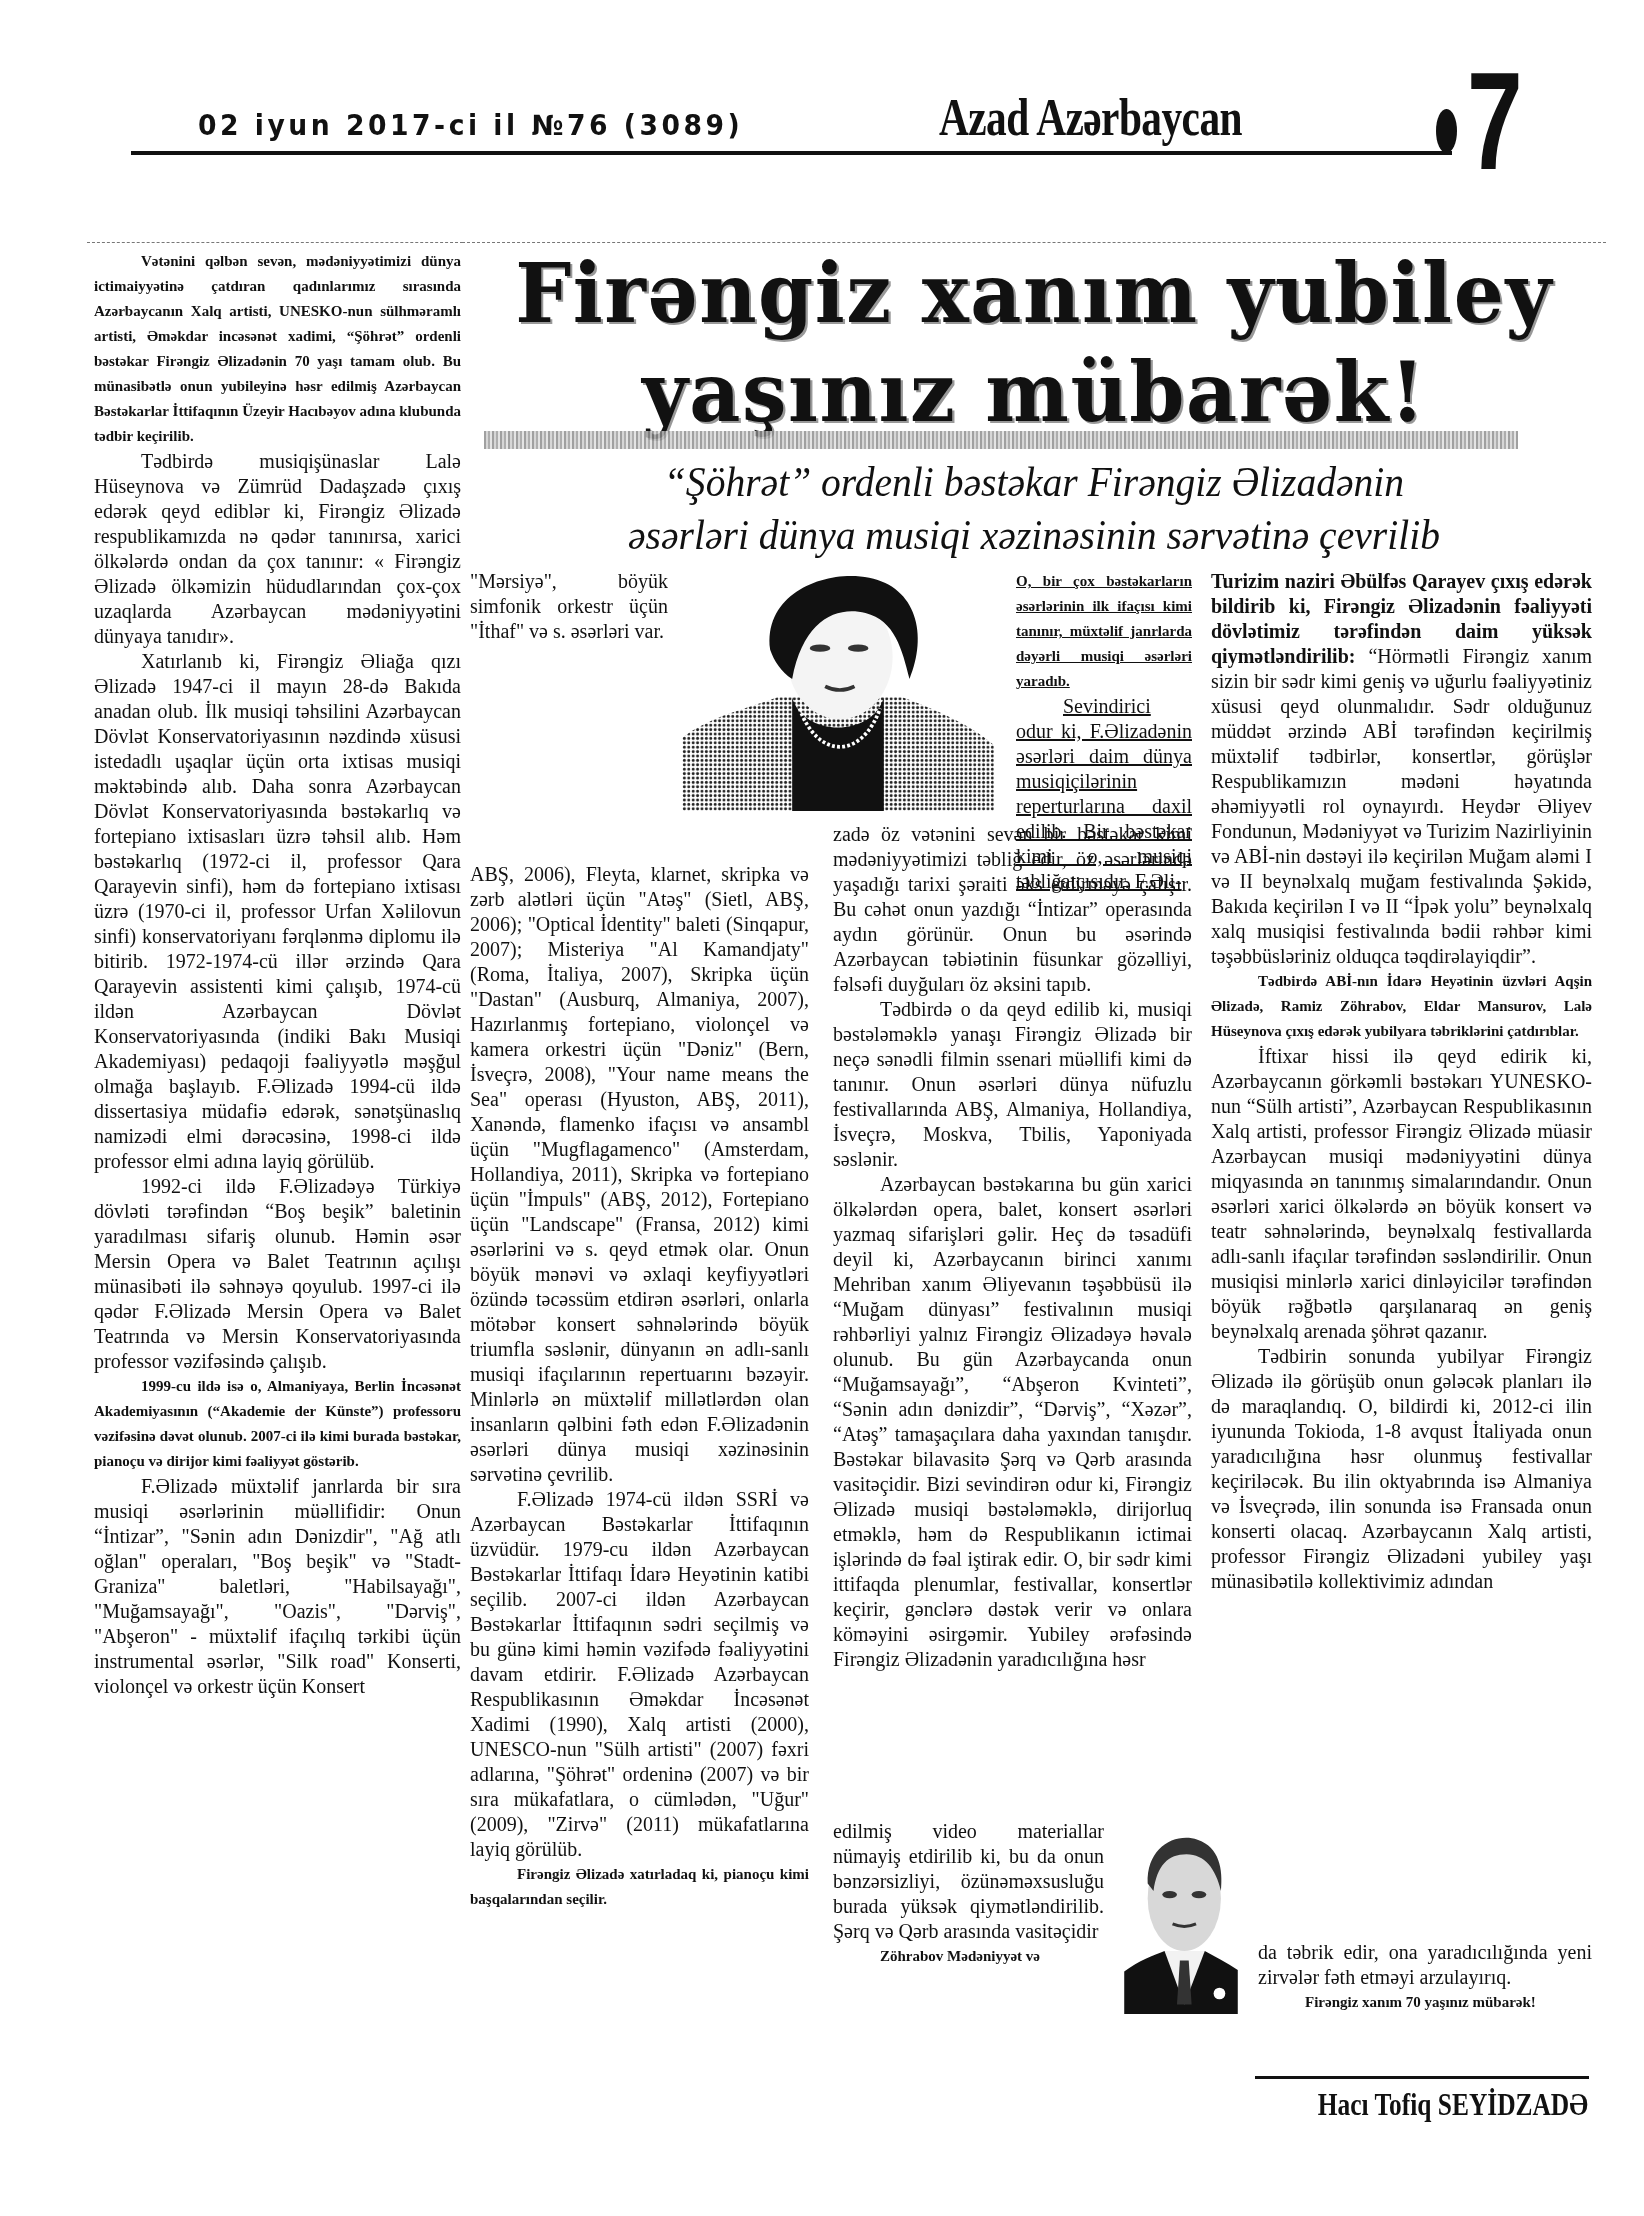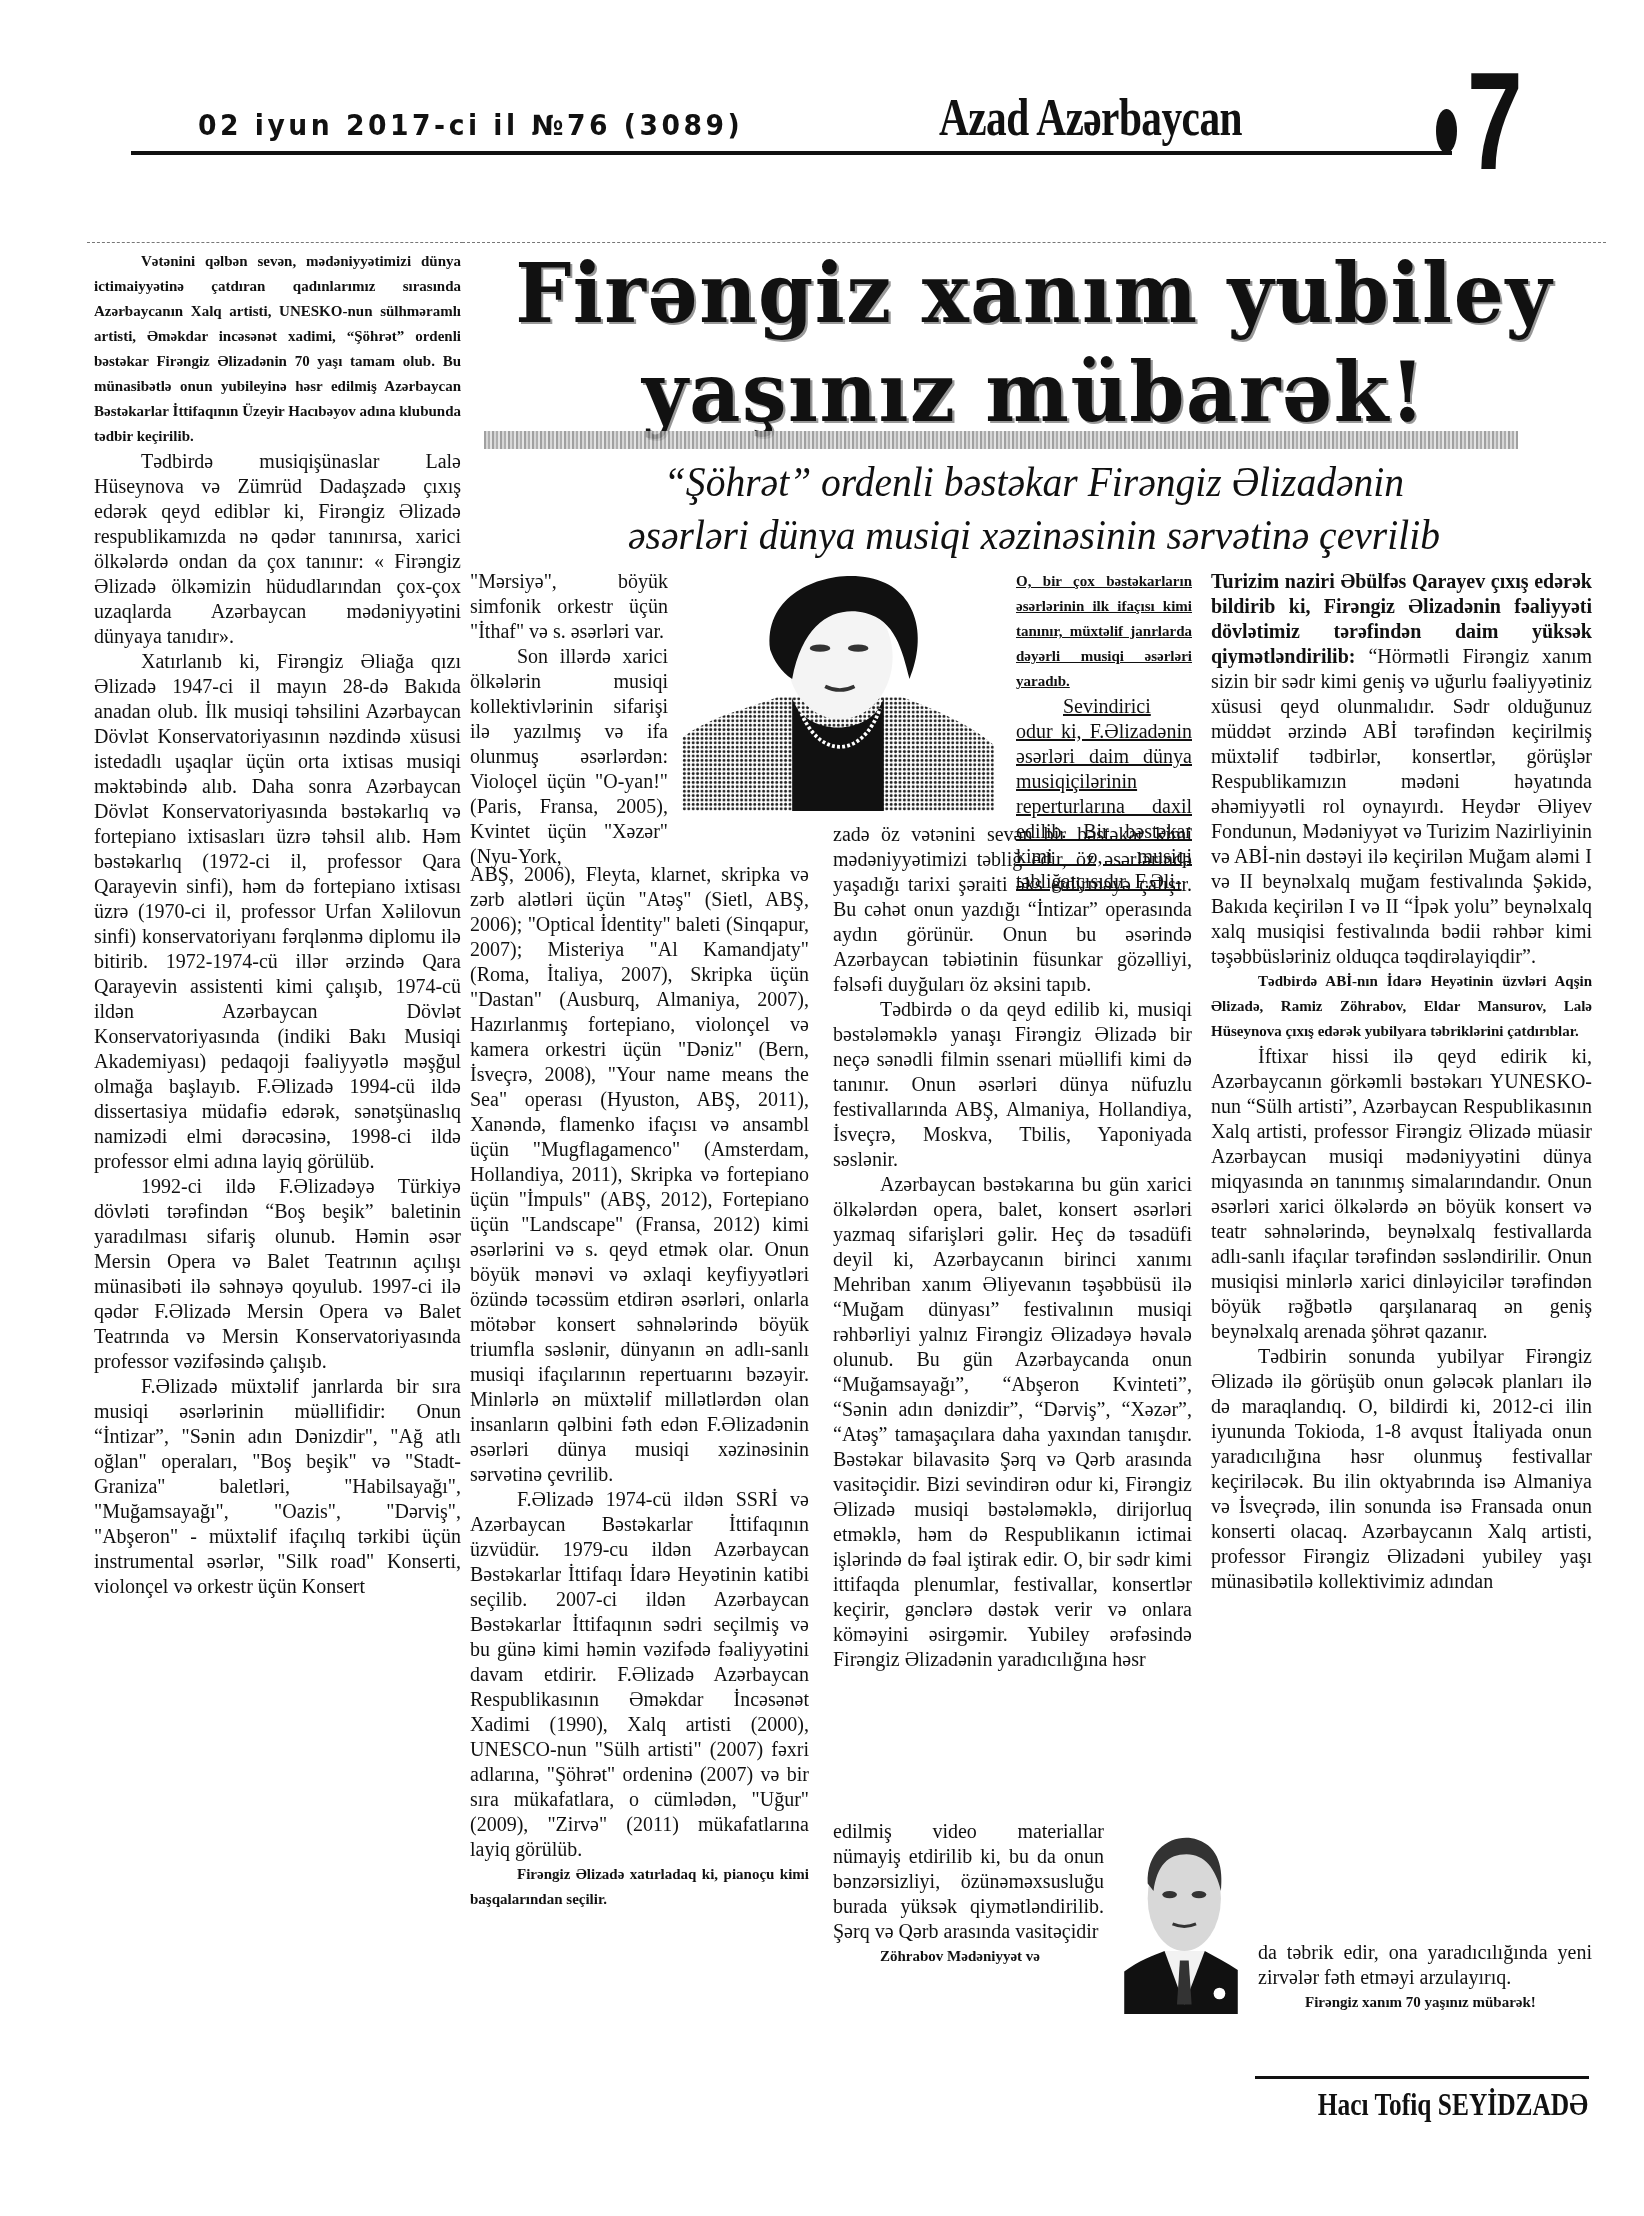--- a/index.html
+++ b/index.html
@@ -65,25 +65,25 @@
 <div id="subheadline" class="abs">
   <div>“Şöhrət” ordenli bəstəkar Firəngiz Əlizadənin</div>
   <div>əsərləri dünya musiqi xəzinəsinin sərvətinə çevrilib</div>
 </div>
 
 <div id="col1" class="abs col">
     <p class="lead">Vətənini qəlbən sevən, mədəniyyətimizi dünya ictimaiyyətinə çatdıran qadınlarımız sırasında Azərbaycanın Xalq artisti, UNESKO-nun sülhməramlı artisti, Əməkdar incəsənət xadimi, “Şöhrət” ordenli bəstəkar Firəngiz Əlizadənin 70 yaşı tamam olub. Bu münasibətlə onun yubileyinə həsr edilmiş Azərbaycan Bəstəkarlar İttifaqının Üzeyir Hacıbəyov adına klubunda tədbir keçirilib.</p>
     <p>Tədbirdə musiqişünaslar Lalə Hüseynova və Zümrüd Dadaşzadə çıxış edərək qeyd ediblər ki, Firəngiz Əlizadə respublikamızda nə qədər tanınırsa, xarici ölkələrdə ondan da çox tanınır: « Firəngiz Əlizadə ölkəmizin hüdudlarından çox-çox uzaqlarda Azərbaycan mədəniyyətini dünyaya tanıdır».</p>
     <p>Xatırlanıb ki, Firəngiz Əliağa qızı Əlizadə 1947-ci il mayın 28-də Bakıda anadan olub. İlk musiqi təhsilini Azərbaycan Dövlət Konservatoriyasının nəzdində xüsusi istedadlı uşaqlar üçün orta ixtisas musiqi məktəbində alıb. Daha sonra Azərbaycan Dövlət Konservatoriyasında bəstəkarlıq və fortepiano ixtisasları üzrə təhsil alıb. Həm bəstəkarlıq (1972-ci il, professor Qara Qarayevin sinfi), həm də fortepiano ixtisası üzrə (1970-ci il, professor Urfan Xəlilovun sinfi) konservatoriyanı fərqlənmə diplomu ilə bitirib. 1972-1974-cü illər ərzində Qara Qarayevin assistenti kimi çalışıb, 1974-cü ildən Azərbaycan Dövlət Konservatoriyasında (indiki Bakı Musiqi Akademiyası) pedaqoji fəaliyyətlə məşğul olmağa başlayıb. F.Əlizadə 1994-cü ildə dissertasiya müdafiə edərək, sənətşünaslıq namizədi elmi dərəcəsinə, 1998-ci ildə professor elmi adına layiq görülüb.</p>
     <p>1992-ci ildə F.Əlizadəyə Türkiyə dövləti tərəfindən “Boş beşik” baletinin yaradılması sifariş olunub. Həmin əsər Mersin Opera və Balet Teatrının açılışı münasibəti ilə səhnəyə qoyulub. 1997-ci ilə qədər F.Əlizadə Mersin Opera və Balet Teatrında və Mersin Konservatoriyasında professor vəzifəsində çalışıb.</p>
+    <p class="lead">1999-cu ildə isə o, Almaniyaya, Berlin İncəsənət Akademiyasının (“Akademie der Künste”) professoru vəzifəsinə dəvət olunub. 2007-ci ilə kimi burada bəstəkar, pianoçu və dirijor kimi fəaliyyət göstərib.</p>
     <p>F.Əlizadə müxtəlif janrlarda bir sıra musiqi əsərlərinin müəllifidir: Onun “İntizar”, "Sənin adın Dənizdir", "Ağ atlı oğlan" operaları, "Boş beşik" və "Stadt-Graniza" baletləri, "Habilsayağı", "Muğamsayağı", "Oazis", "Dərviş", "Abşeron" - müxtəlif ifaçılıq tərkibi üçün instrumental əsərlər, "Silk road" Konserti, violonçel və orkestr üçün Konsert</p>
   </div>
 <div id="col2a" class="abs col">
     <p class="noindent">"Mərsiyə", böyük simfonik orkestr üçün "İthaf" və s. əsərləri var.</p>
-    <p>Son illərdə xarici ölkələrin musiqi kollektivlərinin sifarişi ilə yazılmış və ifa olunmuş əsərlərdən: Violoçel üçün "O-yan!" (Paris, Fransa, 2005), Kvintet üçün "Xəzər" (Nyu-York,</p>
   </div>
 <div id="col2b" class="abs col">
     <p class="noindent">ABŞ, 2006), Fleyta, klarnet, skripka və zərb alətləri üçün "Atəş" (Sietl, ABŞ, 2006); "Optical İdentity" baleti (Sinqapur, 2007); Misteriya "Al Kamandjaty" (Roma, İtaliya, 2007), Skripka üçün "Dastan" (Ausburq, Almaniya, 2007), Hazırlanmış fortepiano, violonçel və kamera orkestri üçün "Dəniz" (Bern, İsveçrə, 2008), "Your name means the Sea" operası (Hyuston, ABŞ, 2011), Xanəndə, flamenko ifaçısı və ansambl üçün "Mugflagamenco" (Amsterdam, Hollandiya, 2011), Skripka və fortepiano üçün "İmpuls" (ABŞ, 2012), Fortepiano üçün "Landscape" (Fransa, 2012) kimi əsərlərini və s. qeyd etmək olar. Onun böyük mənəvi və əxlaqi keyfiyyətləri özündə təcəssüm etdirən əsərləri, onlarla mötəbər konsert səhnələrində böyük triumfla səslənir, dünyanın ən adlı-sanlı musiqi ifaçılarının repertuarını bəzəyir. Minlərlə ən müxtəlif millətlərdən olan insanların qəlbini fəth edən F.Əlizadənin əsərləri dünya musiqi xəzinəsinin sərvətinə çevrilib.</p>
     <p>F.Əlizadə 1974-cü ildən SSRİ və Azərbaycan Bəstəkarlar İttifaqının üzvüdür. 1979-cu ildən Azərbaycan Bəstəkarlar İttifaqı İdarə Heyətinin katibi seçilib. 2007-ci ildən Azərbaycan Bəstəkarlar İttifaqının sədri seçilmiş və bu günə kimi həmin vəzifədə fəaliyyətini davam etdirir. F.Əlizadə Azərbaycan Respublikasının Əməkdar İncəsənət Xadimi (1990), Xalq artisti (2000), UNESCO-nun "Sülh artisti" (2007) fəxri adlarına, "Şöhrət" ordeninə (2007) və bir sıra mükafatlara, o cümlədən, "Uğur" (2009), "Zirvə" (2011) mükafatlarına layiq görülüb.</p>
     <p class="lead">Firəngiz Əlizadə xatırladaq ki, pianoçu kimi başqalarından seçilir.</p>
   </div>
 <div id="col3a" class="abs col">
     <p class="noindent lead">O, bir çox bəstəkarların əsərlərinin ilk ifaçısı kimi tanınır, müxtəlif janrlarda dəyərli musiqi əsərləri yaradıb.</p>
     <p>Sevindirici odur ki, F.Əlizadənin əsərləri daim dünya musiqiçilərinin reperturlarına daxil edilib. Bir bəstəkar kimi o, musiqi təbliğatçısıdır. F.Əli-</p>
   </div>

